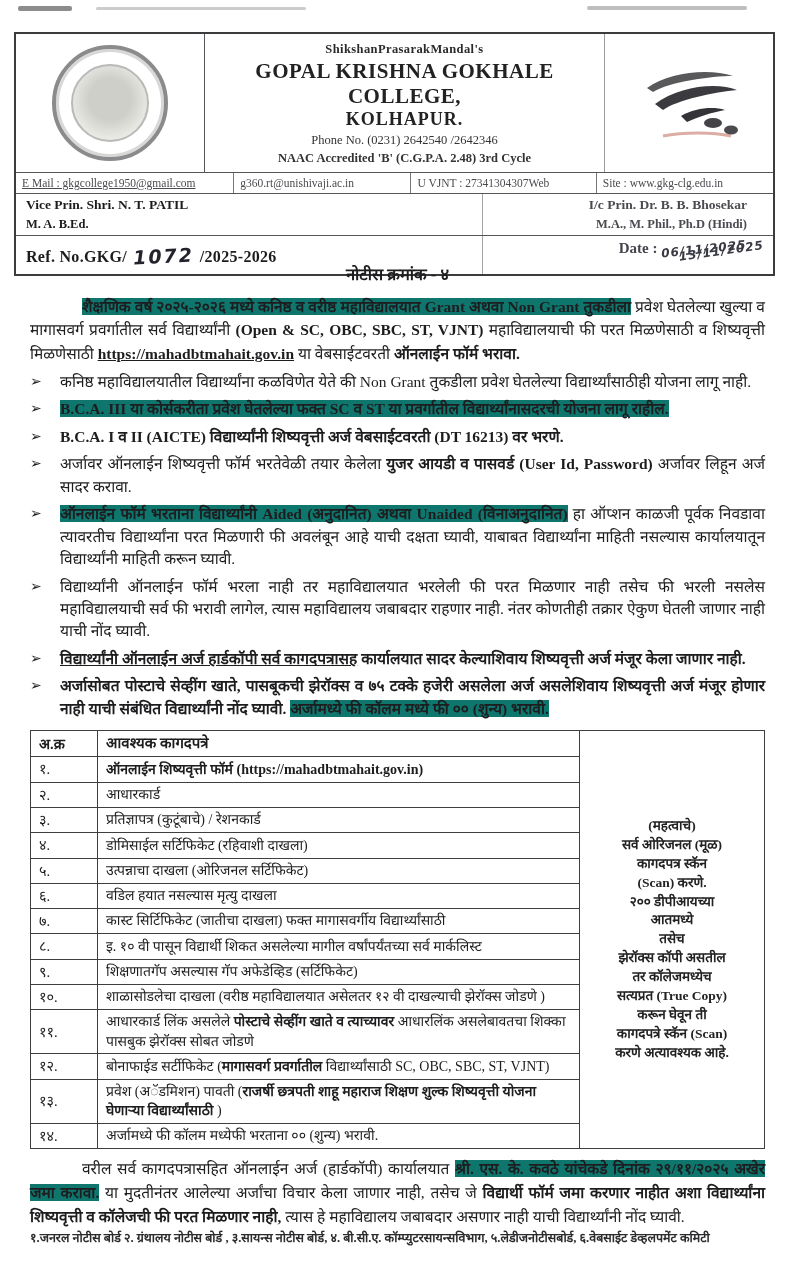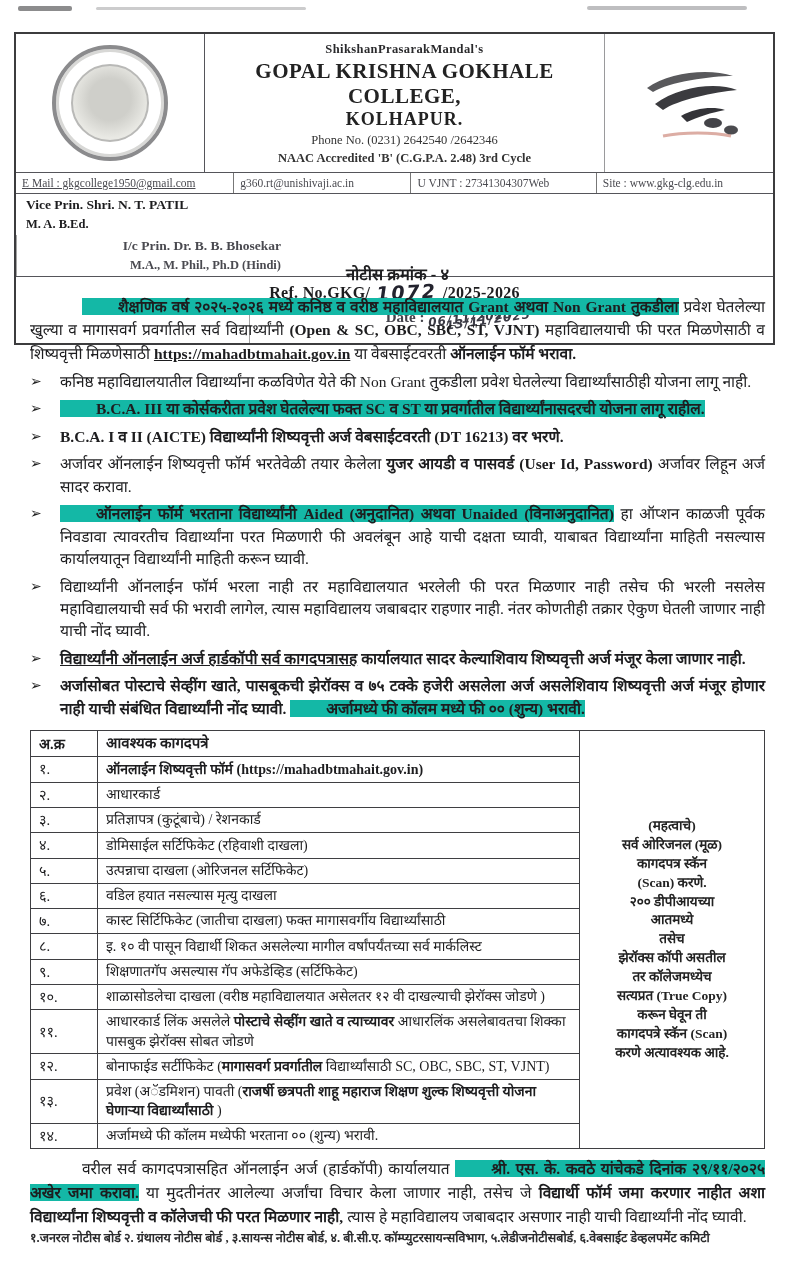--- a/index.html
+++ b/index.html
@@ -21,40 +21,40 @@
   .college{font-weight:bold;font-size:21px;letter-spacing:.5px;margin-top:2px;color:#222;}
   .city{font-weight:bold;font-size:18px;letter-spacing:1px;color:#222;}
   .addr,.phone,.naac{font-size:12.5px;margin-top:3px;color:#333;}
   .naac{font-weight:600;}
   .lh-strip{display:flex;border-top:1.5px solid #55555a;font-size:11.5px;color:#333;}
   .lh-strip>div{padding:4px 6px;white-space:nowrap;overflow:hidden;}
   .c1{flex:1.25;border-right:1px solid #777;text-decoration:underline;}
   .c2{flex:1;border-right:1px solid #777;}
   .c3{flex:1.05;border-right:1px solid #777;}
   .c4{flex:1;}
-  .lh-row{display:flex;border-top:1.5px solid #55555a;flex-direction:column;}
+  .lh-row{display:flex;border-top:1.5px solid #55555a;}
   .lh-row .l{flex:1;padding:3px 10px;}
   .lh-row .r{width:238px;border-left:1px solid #a3a3a3;padding:3px 26px;text-align:right;}
   .pr-name{font-weight:bold;font-size:13.5px;}
   .pr-qual{font-weight:bold;font-size:12.5px;margin-top:4px;}
   .blurred{filter:blur(.4px);color:#4a4a50;}
   .refrow{align-items:center;}
   .ref-label{font-size:16px;font-weight:600;letter-spacing:.3px;}
   .hand{font-family:"DejaVu Sans","Liberation Sans",sans-serif;font-style:italic;font-weight:600;color:#23232e;}
   .ref-hand{display:inline-block;font-size:19px;transform:rotate(-3deg) translateY(1px);letter-spacing:2px;padding:0 6px;}
   .date-label{font-size:15px;font-weight:600;color:#44444c;}
   .date-hand{display:inline-block;font-size:12px;transform:rotate(-6deg);letter-spacing:1px;color:#3a3a44;}
   .date-hand2{display:block;font-size:12px;transform:rotate(-8deg) translateX(18px);letter-spacing:1px;color:#3a3a44;}
   
   .content{position:absolute;left:30px;right:26px;top:262px;}
   .notice-no{text-align:center;font-weight:bold;font-size:16.5px;}
   .title{text-align:center;font-weight:bold;font-size:24px;line-height:1.3;margin-top:4px;}
   .para{font-size:15.5px;line-height:1.5;text-align:justify;margin-top:10px;}
   .para.indent{text-indent:52px;}
-  .hl{background:#14b8a6;padding-left:36px;}
+  .hl{background:#0f766e;}
   .b{font-weight:bold;}
   .u{text-decoration:underline;}
   .bullets{margin-top:6px;}
   .bullet{display:flex;font-size:15.5px;line-height:1.45;margin-top:5px;}
   .bullet .marker{width:30px;flex:0 0 30px;font-size:14px;padding-top:1px;color:#222;}
   .bullet .btext{flex:1;text-align:justify;}
   
   table.docs{border-collapse:collapse;width:100%;margin-top:10px;font-size:14px;}
   table.docs td,table.docs th{border:1.4px solid #3f3f42;padding:2px 8px;vertical-align:middle;line-height:1.4;}
   th.sr,td.sr{width:50px;text-align:left;padding-left:12px;font-size:14.5px;}

